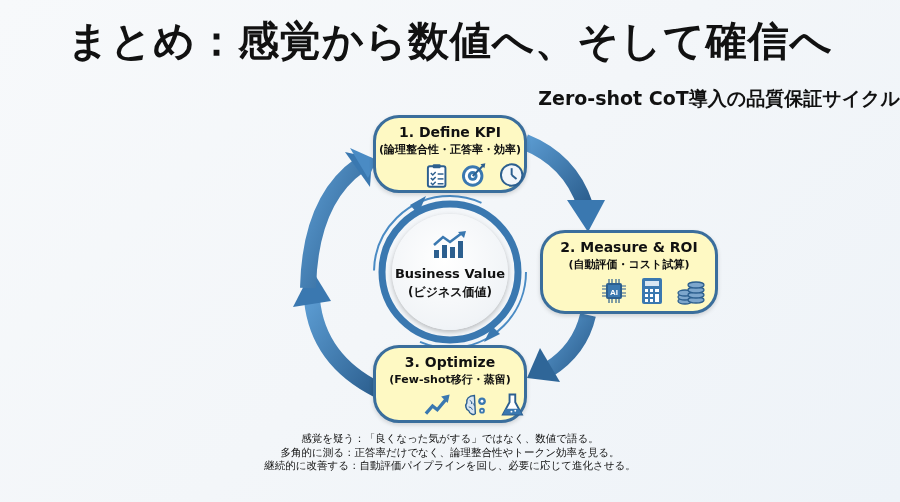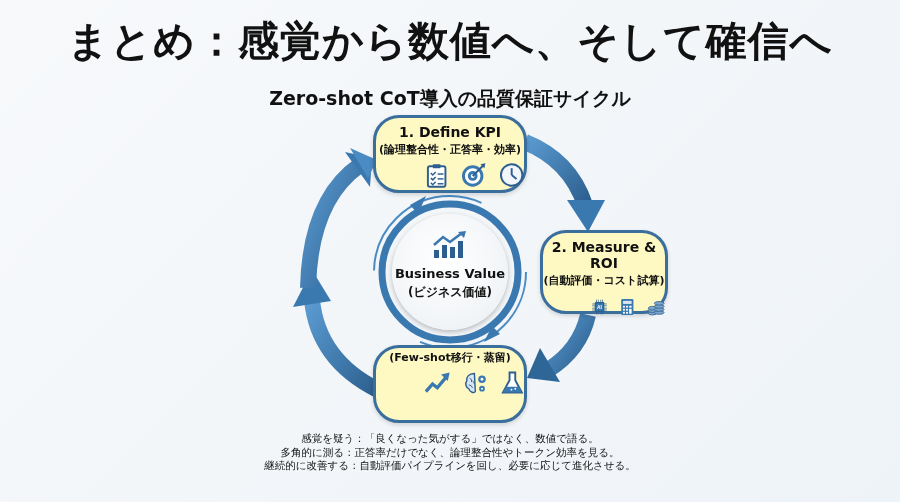--- a/index.html
+++ b/index.html
@@ -7,21 +7,21 @@
     width:900px; height:502px; overflow:hidden; position:relative;
     background: linear-gradient(135deg, #f7f9fb 0%, #f3f6f9 50%, #eef3f8 100%);
     font-family: "DejaVu Sans", "Liberation Sans", sans-serif;
     color:#111;
   }
   .title {
     position:absolute; left:0; top:14px; width:900px; text-align:center;
     font-size:41px; font-weight:bold; letter-spacing:1px; color:#111;
   }
   .subtitle {
-    position:absolute; left:0; top:86px; width:900px; text-align:center;
+    position:absolute; left:0; top:86px; width:900px; text-align:right;
     font-size:19px; font-weight:bold; color:#111;
   }
   svg.diagram { position:absolute; left:0; top:0; }
   .box {
     position:absolute; background:#fef9c3; border:3px solid #3a6e9c;
     border-radius:26px; box-sizing:border-box; text-align:center;
     box-shadow: 0 2px 4px rgba(0,0,0,0.15);
   }
   .box .h { font-size:14px; font-weight:bold; margin-top:6px; color:#111; }
   .box .s { font-size:11px; font-weight:bold; margin-top:2px; color:#111; }
@@ -104,21 +104,21 @@
       <polygon points="20,2 25,1 24,6" fill="#2c5f8f"></polygon>
     </svg>
     <svg width="26" height="26" viewBox="0 0 26 26">
       <circle cx="13" cy="13" r="11" fill="#f2f6fa" stroke="#2c5f8f" stroke-width="2"></circle>
       <line x1="13" y1="13" x2="13" y2="6" stroke="#2c5f8f" stroke-width="2"></line>
       <line x1="13" y1="13" x2="18" y2="17" stroke="#2c5f8f" stroke-width="2"></line>
     </svg>
   </div>
 </div>
 
-<div class="box" style="left:540px; top:230px; width:128px; height:84px;">
+<div class="box" style="left:540px; top:230px; width:178px; height:84px;border-radius:25px;">
   <div class="h">2. Measure &amp; ROI</div>
   <div class="s">(自動評価・コスト試算)</div>
   <div class="icons">
     <svg width="28" height="28" viewBox="0 0 28 28">
       <rect x="6" y="6" width="16" height="16" rx="2" fill="#2c5f8f"></rect>
       <rect x="8" y="8" width="12" height="12" fill="#3a78b0"></rect>
       <text x="14" y="18" font-size="8" font-weight="bold" fill="#fff" text-anchor="middle" font-family="Liberation Sans, sans-serif">AI</text>
       <path d="M9,2v4 M12,2v4 M16,2v4 M19,2v4 M9,22v4 M12,22v4 M16,22v4 M19,22v4 M2,9h4 M2,12h4 M2,16h4 M2,19h4 M22,9h4 M22,12h4 M22,16h4 M22,19h4" stroke="#2c5f8f" stroke-width="1.2"></path>
     </svg>
     <svg width="24" height="28" viewBox="0 0 24 28">
@@ -143,20 +143,21 @@
         <ellipse cx="20" cy="23" rx="8" ry="3"></ellipse>
         <ellipse cx="20" cy="18" rx="8" ry="3"></ellipse>
         <ellipse cx="20" cy="13" rx="8" ry="3"></ellipse>
         <ellipse cx="20" cy="8" rx="8" ry="3"></ellipse>
       </g>
     </svg>
   </div>
 </div>
 
 <div class="box" style="left:373px; top:345px; width:154px; height:78px;">
+  <div class="h">3. Optimize</div>
   <div class="s">(Few-shot移行・蒸留)</div>
   <div class="icons">
     <svg width="28" height="26" viewBox="0 0 28 26">
       <polyline points="2,22 9,14 14,18 24,6" fill="none" stroke="#3a78b0" stroke-width="3.5"></polyline>
       <polygon points="18,4 27,2 25,11" fill="#3a78b0"></polygon>
     </svg>
     <svg width="28" height="26" viewBox="0 0 28 26">
       <path d="M12,3 C6,3 3,7 4,11 C2,13 3,18 6,19 C7,23 12,24 13,22 Z" fill="#d9e6f2" stroke="#2c5f8f" stroke-width="1.5"></path>
       <path d="M7,8 q3,1 2,4 M6,15 q3,0 4,3 M10,11 q2,1 2,3" stroke="#2c5f8f" stroke-width="1" fill="none"></path>
       <circle cx="20" cy="9" r="4" fill="#3a78b0"></circle>

